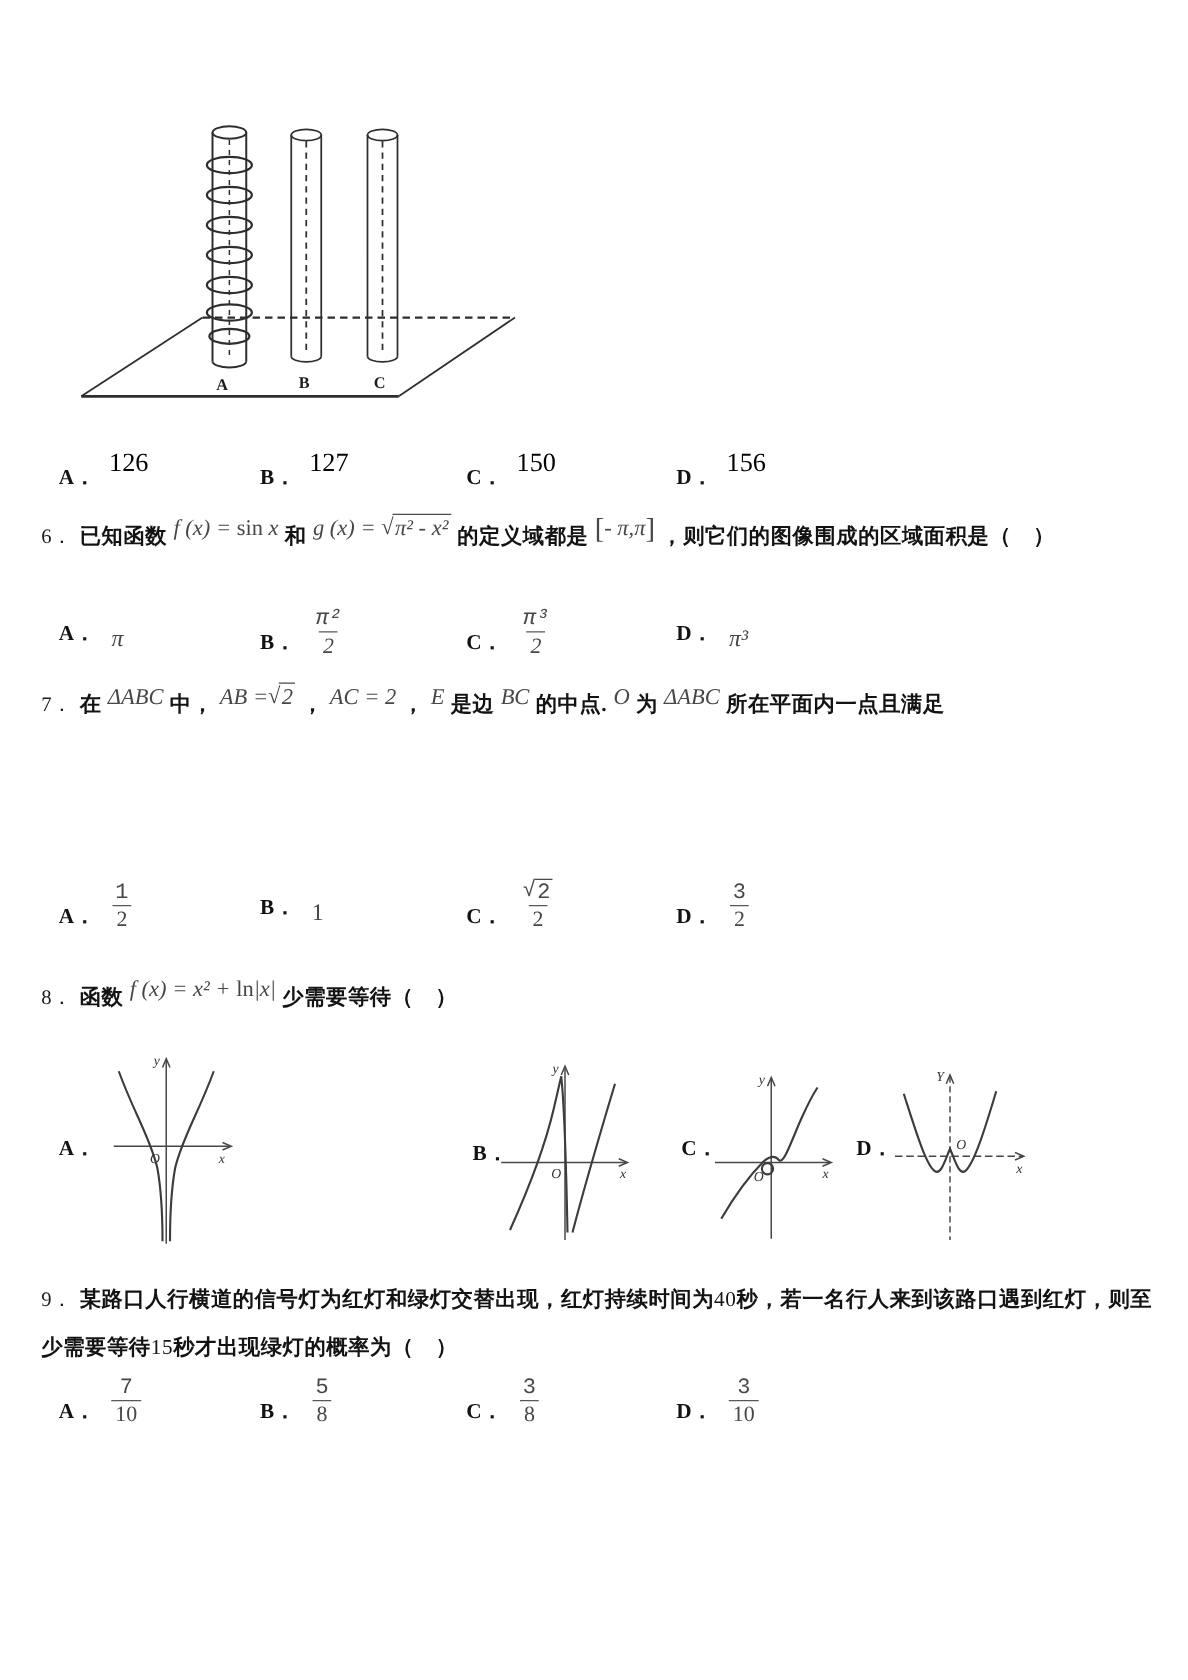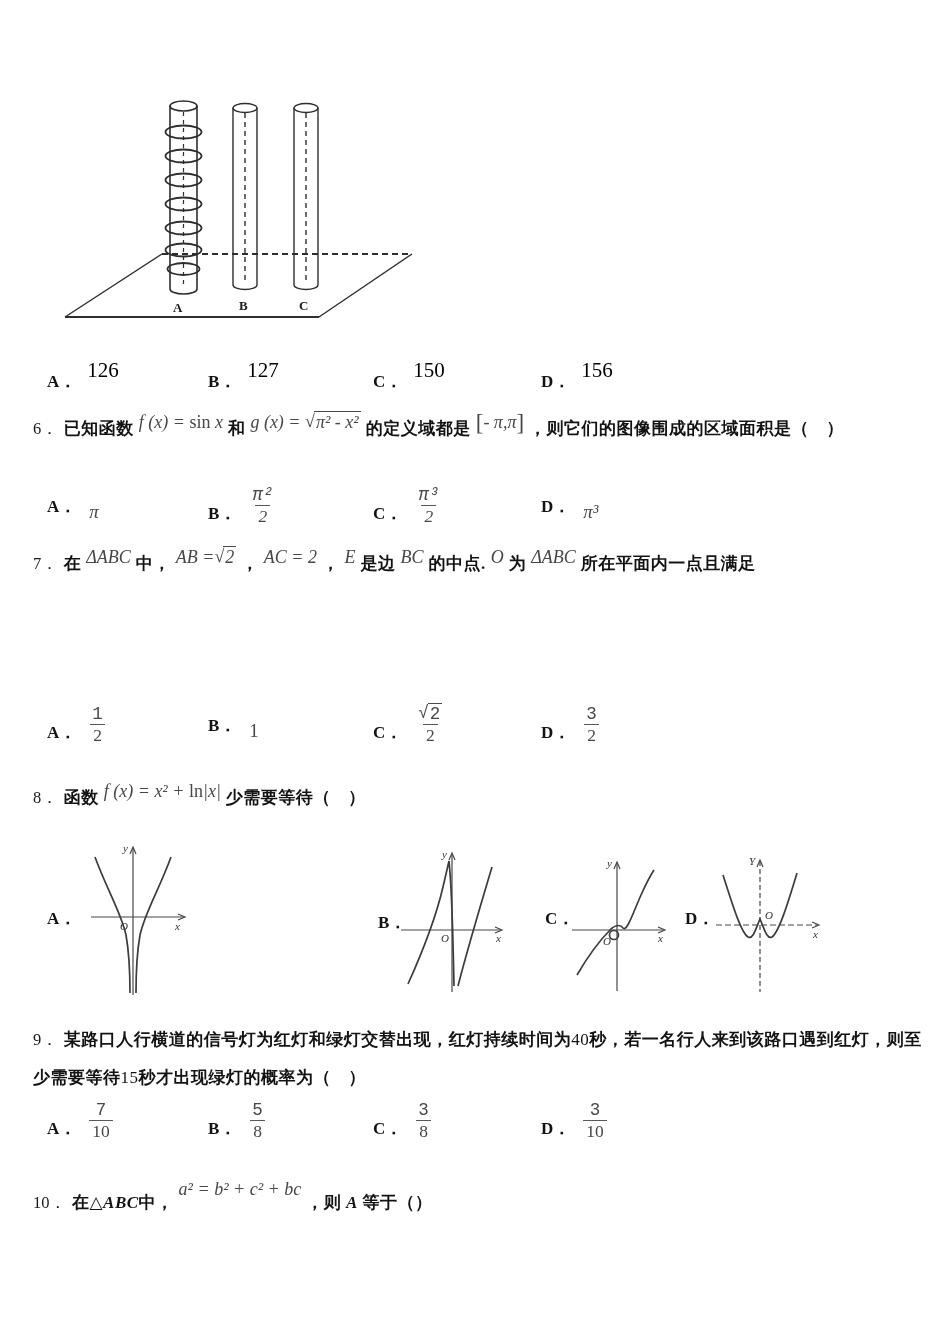--- a/index.html
+++ b/index.html
@@ -233,17 +233,14 @@
   </div>
   <div class="opt-cell" style="left:373px;top:1098px;">
     <span class="opt-label down7">C．</span>
     <span class="frac"><span class="num">3</span><span class="den">8</span></span>
   </div>
   <div class="opt-cell" style="left:541px;top:1098px;">
     <span class="opt-label down7">D．</span>
     <span class="frac"><span class="num">3</span><span class="den">10</span></span>
   </div>
 
-  <div class="q-line" style="top:1191px;">
-    <span class="qnum">10．</span><span class="cn">在△</span><span class="cn it">ABC</span><span class="cn">中，</span><span class="fml fml-hi">a²  = b²  + c²  + bc</span><span class="cn">，则 </span><span class="cn it">A</span><span class="cn"> 等于（）</span>
-  </div>
 
 </div>
 
 </body></html>

